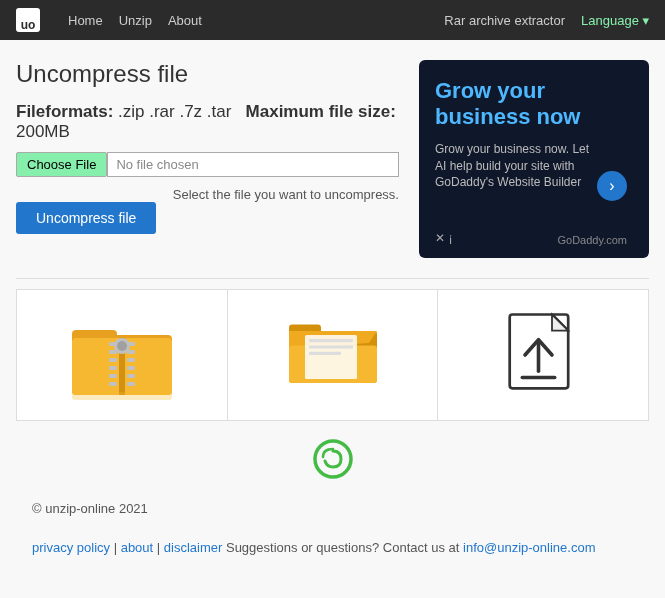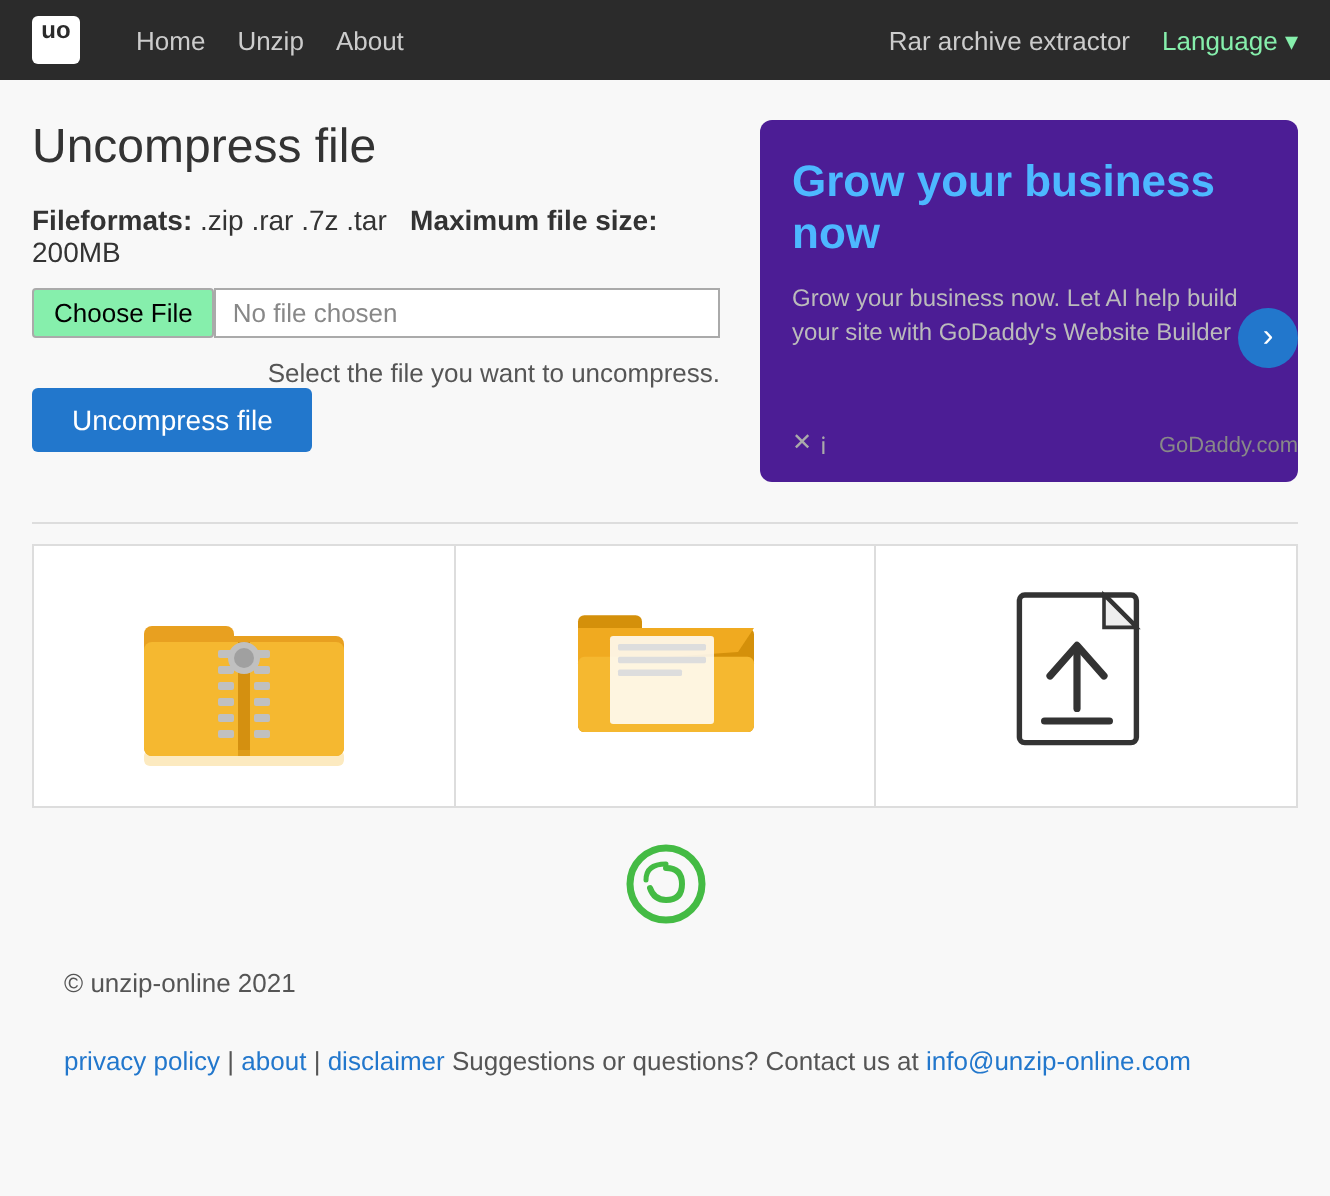--- a/index.html
+++ b/index.html
@@ -19,21 +19,21 @@
       margin-right: 20px;
     }
     .nav-logo-icon {
       background: #fff;
       color: #2b2b2b;
       font-weight: bold;
       font-size: 12px;
       width: 24px;
       height: 24px;
       display: flex;
-      align-items: flex-start;
+      align-items: flex-end;
       justify-content: center;
       border-radius: 3px;
       margin-right: 8px;
     }
     .nav-site-name {
       color: #fff;
       font-size: 14px;
     }
     .nav-links {
       display: flex;
@@ -79,21 +79,21 @@
     .left-panel { flex: 1; }
 
     h1 {
       font-size: 24px;
       font-weight: normal;
       margin-bottom: 14px;
       color: #333;
     }
 
     .fileformats-line {
-      font-size: 14px;
+      font-size: 17px;
       margin-bottom: 10px;
     }
     .fileformats-line strong { font-weight: bold; }
 
     .file-input-row {
       display: flex;
       align-items: center;
       margin-bottom: 10px;
     }
     .choose-file-btn {
@@ -125,25 +125,25 @@
       color: #fff;
       border: none;
       padding: 8px 20px;
       font-size: 14px;
       cursor: pointer;
       border-radius: 3px;
     }
 
     
     .ad-panel {
-      width: 269px;
-      background: #4c1d95;
+      width: 230px;
+      background: #0f172a;
       color: #fff;
       border-radius: 6px;
-      padding: 18px 0 10px 16px;
+      padding: 18px 22px 10px 16px;
       position: relative;
       min-height: 180px;
     }
     .ad-headline {
       font-size: 22px;
       font-weight: bold;
       color: #4db8ff;
       line-height: 1.2;
       margin-bottom: 10px;
     }

